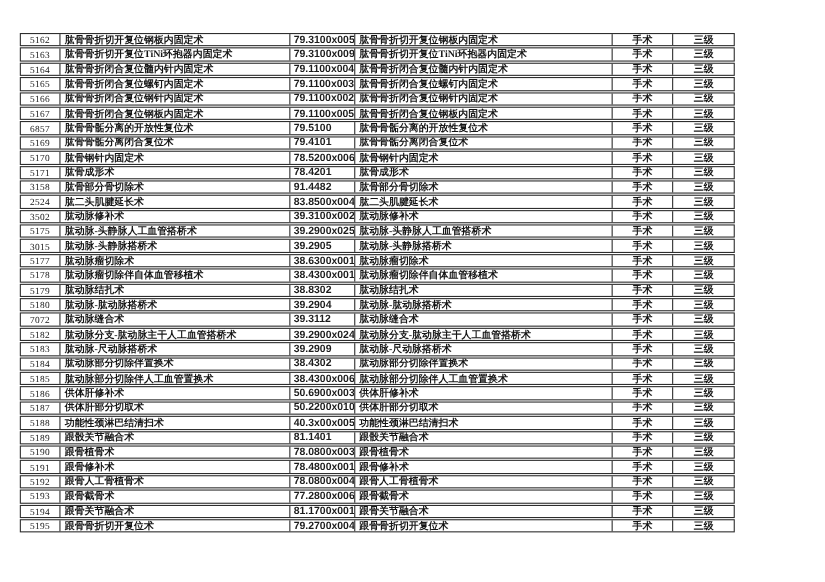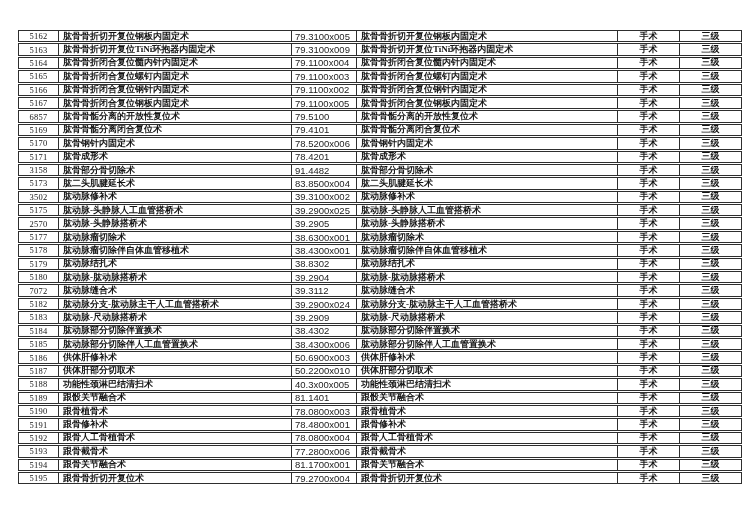--- a/index.html
+++ b/index.html
@@ -12,21 +12,21 @@
     position: relative;
     width: 750px;
     height: 529px;
     background: #ffffff;
     overflow: hidden;
   }
   .proc-table {
     position: absolute;
     left: 18px;
     top: 30px;
-    width: 724px;
+    width: 650px;
   }
   .row {
     display: flex;
     align-items: stretch;
     height: 12.4px;
     margin-bottom: 1px;            
     border: 1px solid #2e2e2e;
     box-sizing: border-box;
     background: #ffffff;
   }
@@ -51,21 +51,21 @@
     border-left: 1px solid #2e2e2e;
     font-size: 9px;
     font-weight: 700;
   }
   .c-code {
     width: 65px;
     padding-left: 3px;
     border-left: 1px solid #2e2e2e;
     font-family: "Liberation Sans", sans-serif;
     font-size: 9.5px;
-    font-weight: 400;
+    font-weight: 700;
     color: #1d1d1d;
   }
   .c-name2 {
     width: 261px;
     padding-left: 4px;
     border-left: 1px solid #2e2e2e;
     font-size: 9px;
     font-weight: 700;
   }
   .c-cat, .c-level {
@@ -174,21 +174,21 @@
   <div class="row">
     <div class="cell c-no">3158</div>
     <div class="cell c-name">肱骨部分骨切除术</div>
     <div class="cell c-code">91.4482</div>
     <div class="cell c-name2">肱骨部分骨切除术</div>
     <div class="cell c-cat">手术</div>
     <div class="cell c-level">三级</div>
   </div>
 
   <div class="row">
-    <div class="cell c-no">5173</div>
+    <div class="cell c-no">2524</div>
     <div class="cell c-name">肱二头肌腱延长术</div>
     <div class="cell c-code">83.8500x004</div>
     <div class="cell c-name2">肱二头肌腱延长术</div>
     <div class="cell c-cat">手术</div>
     <div class="cell c-level">三级</div>
   </div>
 
   <div class="row">
     <div class="cell c-no">3502</div>
     <div class="cell c-name">肱动脉修补术</div>
@@ -201,21 +201,21 @@
   <div class="row">
     <div class="cell c-no">5175</div>
     <div class="cell c-name">肱动脉-头静脉人工血管搭桥术</div>
     <div class="cell c-code">39.2900x025</div>
     <div class="cell c-name2">肱动脉-头静脉人工血管搭桥术</div>
     <div class="cell c-cat">手术</div>
     <div class="cell c-level">三级</div>
   </div>
 
   <div class="row">
-    <div class="cell c-no">2570</div>
+    <div class="cell c-no">3015</div>
     <div class="cell c-name">肱动脉-头静脉搭桥术</div>
     <div class="cell c-code">39.2905</div>
     <div class="cell c-name2">肱动脉-头静脉搭桥术</div>
     <div class="cell c-cat">手术</div>
     <div class="cell c-level">三级</div>
   </div>
 
   <div class="row">
     <div class="cell c-no">5177</div>
     <div class="cell c-name">肱动脉瘤切除术</div>

